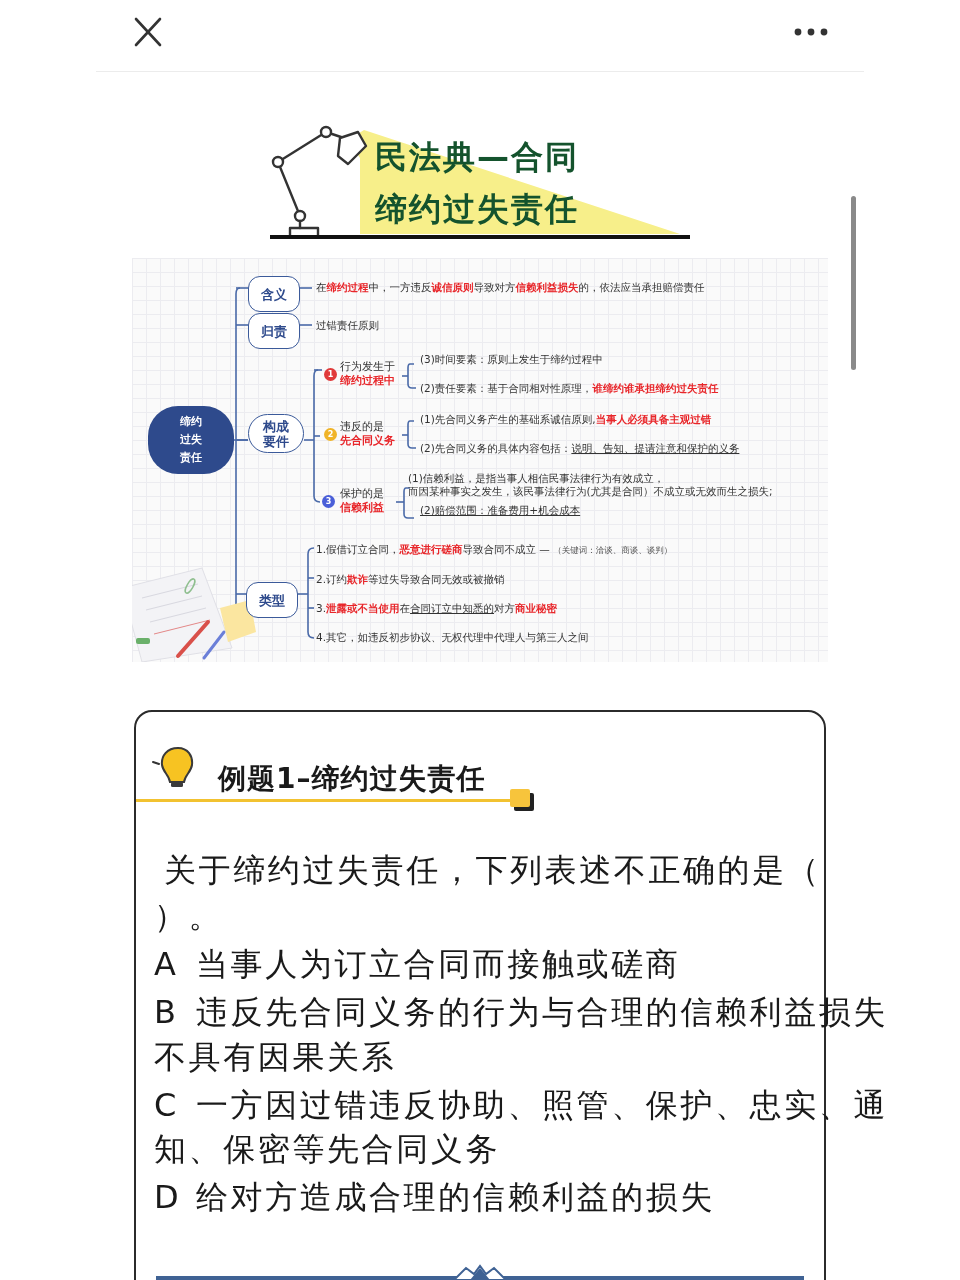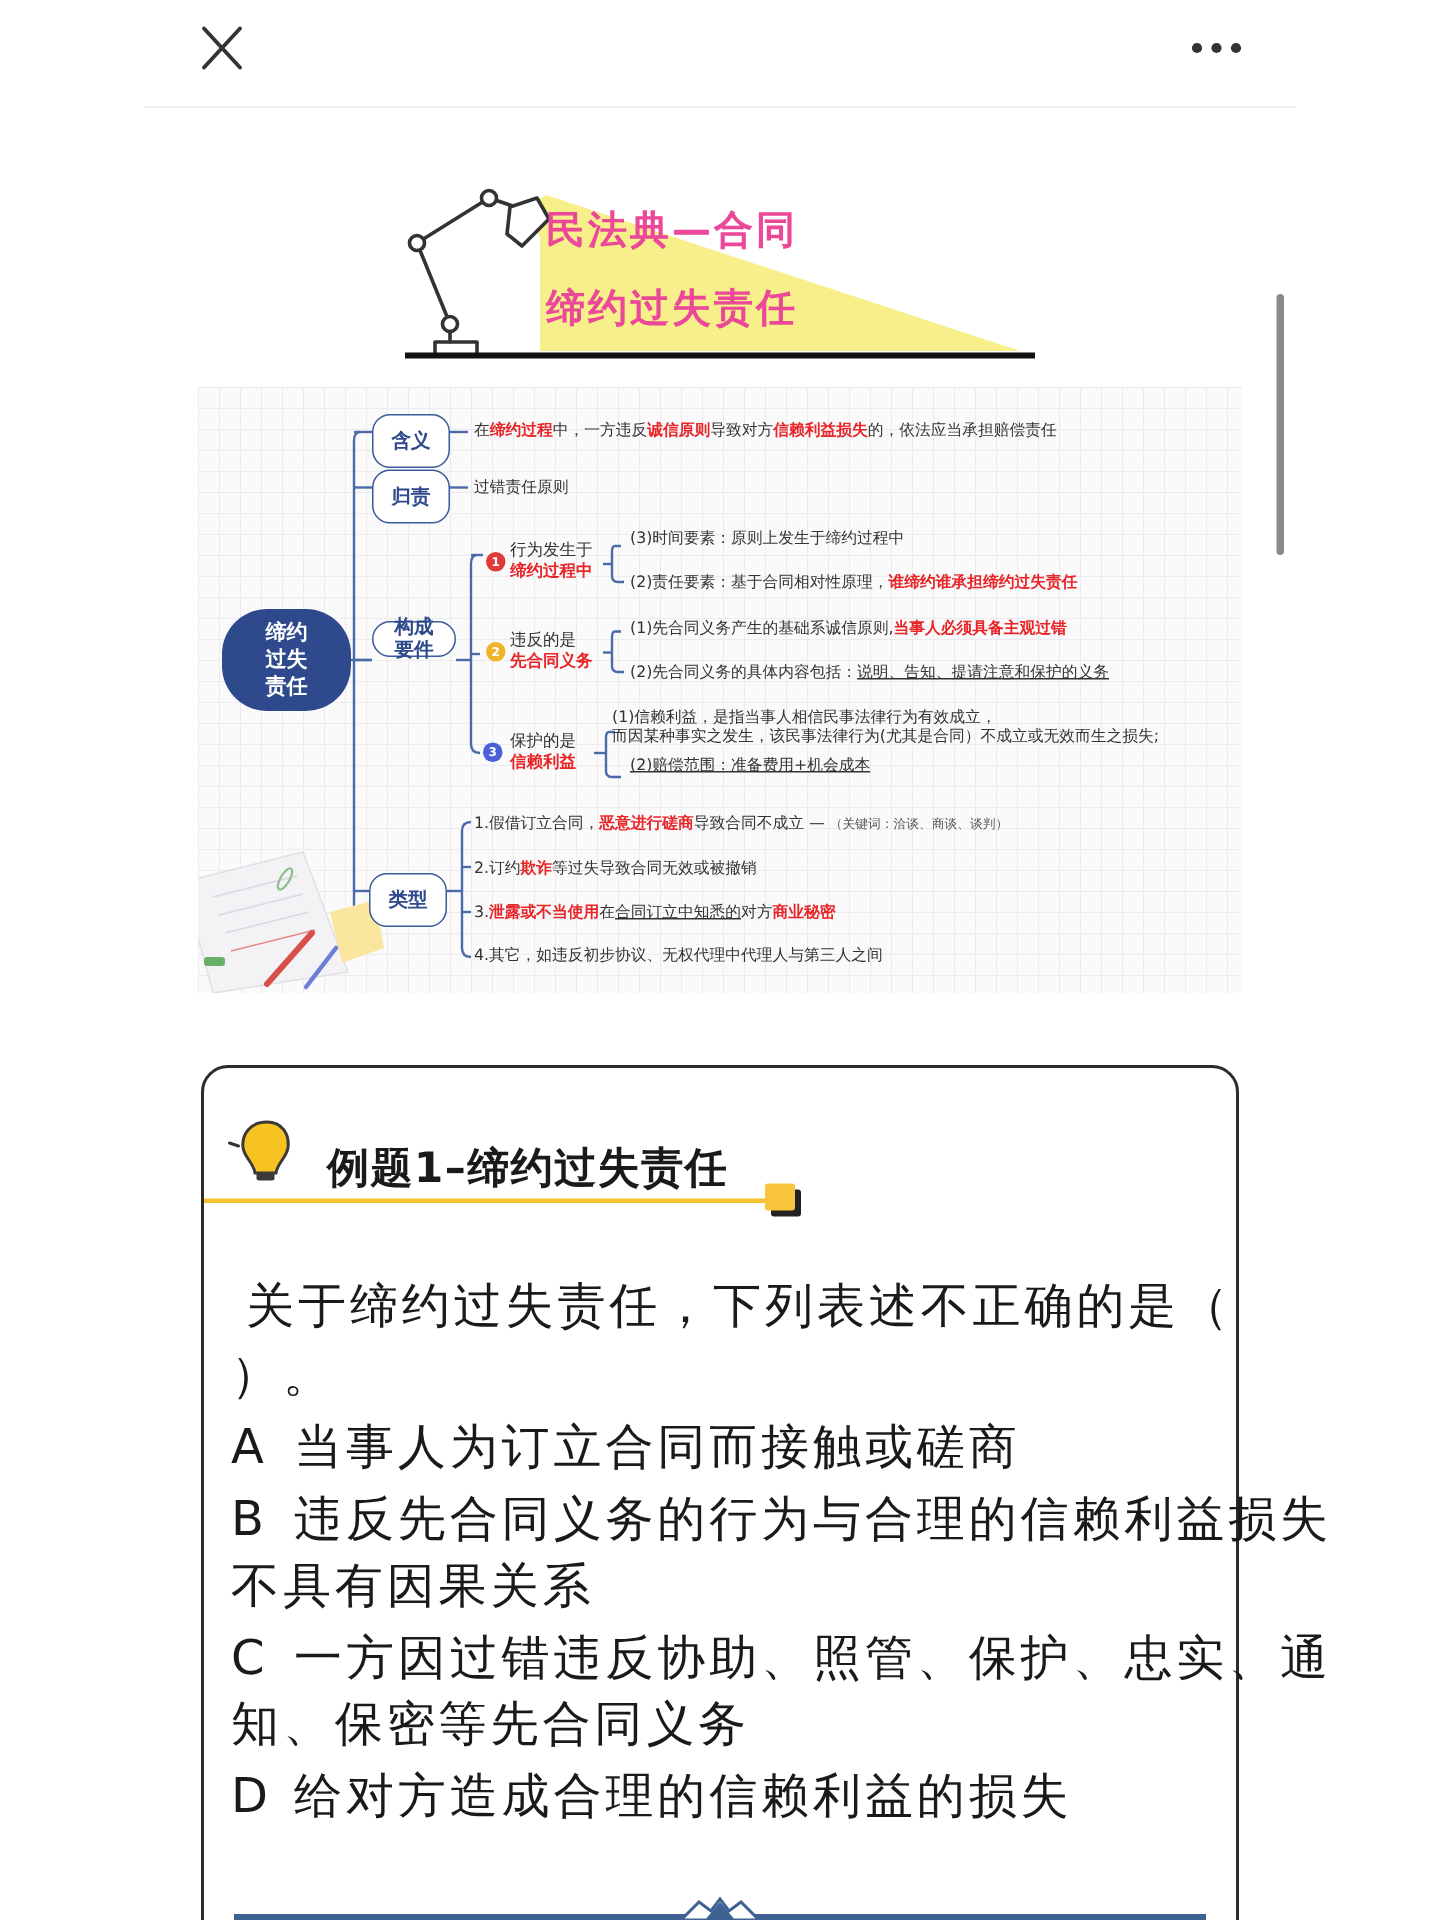--- a/index.html
+++ b/index.html
@@ -14,39 +14,39 @@
   .nav-more { position: absolute; left: 792px; top: 24px; width: 40px; height: 16px; cursor: pointer; }
   .nav-divider { position: absolute; left: 96px; top: 71px; width: 768px; height: 1px; background: #ececec; }
 
   
   .scrollbar { position: absolute; left: 851px; top: 196px; width: 5px; height: 174px; background: #8a8a8a; border-radius: 3px; }
 
   
   .hero { position: absolute; left: 260px; top: 118px; width: 440px; height: 130px; }
   .hero .beam { position: absolute; left: 0; top: 0; }
   .hero .lamp { position: absolute; left: 0; top: 0; }
-  .hero-t1, .hero-t2 { position: absolute; font-size: 26px; font-weight: bold; color: #ec4899; letter-spacing: 2px; }
+  .hero-t1, .hero-t2 { position: absolute; font-size: 32px; font-weight: bold; color: #14532d; letter-spacing: 2px; margin-left: 11px; }
   .hero-t1 { left: 104px; top: 18px; }
   .hero-t2 { left: 104px; top: 70px; }
   .hero-base { position: absolute; left: 10px; top: 117px; width: 420px; height: 4px; background: #111; }
 
   
   .mindmap {
     position: absolute; left: 132px; top: 258px; width: 696px; height: 404px;
     background-color: #fafafa;
     background-image:
       linear-gradient(#ececf0 1px, transparent 1px),
       linear-gradient(90deg, #ececf0 1px, transparent 1px);
     background-size: 14px 14px;
     overflow: hidden;
   }
   .mm-svg { position: absolute; left: 0; top: 0; }
   .mm-root {
     position: absolute; left: 16px; top: 148px; width: 86px; height: 68px;
-    background: #2e4a8c; color: #fff; font-size: 14px; font-weight: bold; line-height: 18px;
+    background: #2e4a8c; color: #fff; font-size: 11px; font-weight: bold; line-height: 18px;
     text-align: center; display: flex; align-items: center; justify-content: center;
     border-radius: 30px;
   }
   .mm-pill {
     position: absolute; height: 36px; border: 1.5px solid #3b5a9a; border-radius: 12px;
     background: #fff; color: #2e4a8c; font-size: 13px; font-weight: bold;
     display: flex; align-items: center; justify-content: center; text-align: center; line-height: 15px;
   }
   .mm-text { position: absolute; font-size: 10.5px; color: #333; white-space: nowrap; line-height: 14px; }
   .mm-text .r { color: #e8262a; font-weight: bold; }
@@ -173,21 +173,21 @@
       <div>责任</div>
     </div>
   </div>
 
   <div class="mm-pill" style="left:116px;top:18px;width:52px;">含义</div>
   <div class="mm-text" style="left:184px;top:22px;"><span>在</span><span class="r">缔约过程</span><span>中，一方违反</span><span class="r">诚信原则</span><span>导致对方</span><span class="r">信赖利益损失</span><span>的，依法应当承担赔偿责任</span></div>
 
   <div class="mm-pill" style="left:116px;top:55px;width:52px;">归责</div>
   <div class="mm-text" style="left:184px;top:60px;">过错责任原则</div>
 
-  <div class="mm-pill" style="left:116px;top:156px;width:56px;height:24px;border-radius:20px;">
+  <div class="mm-pill" style="left:116px;top:156px;width:56px;height:39px;border-radius:20px;">
     <div>
       <div>构成</div>
       <div>要件</div>
     </div>
   </div>
 
   <div class="mm-num" style="left: 192px; top: 110px; background: rgb(224, 58, 58);">1</div>
   <div class="mm-sub" style="left:208px;top:102px;">
     <div>行为发生于</div>
     <div class="r">缔约过程中</div>

